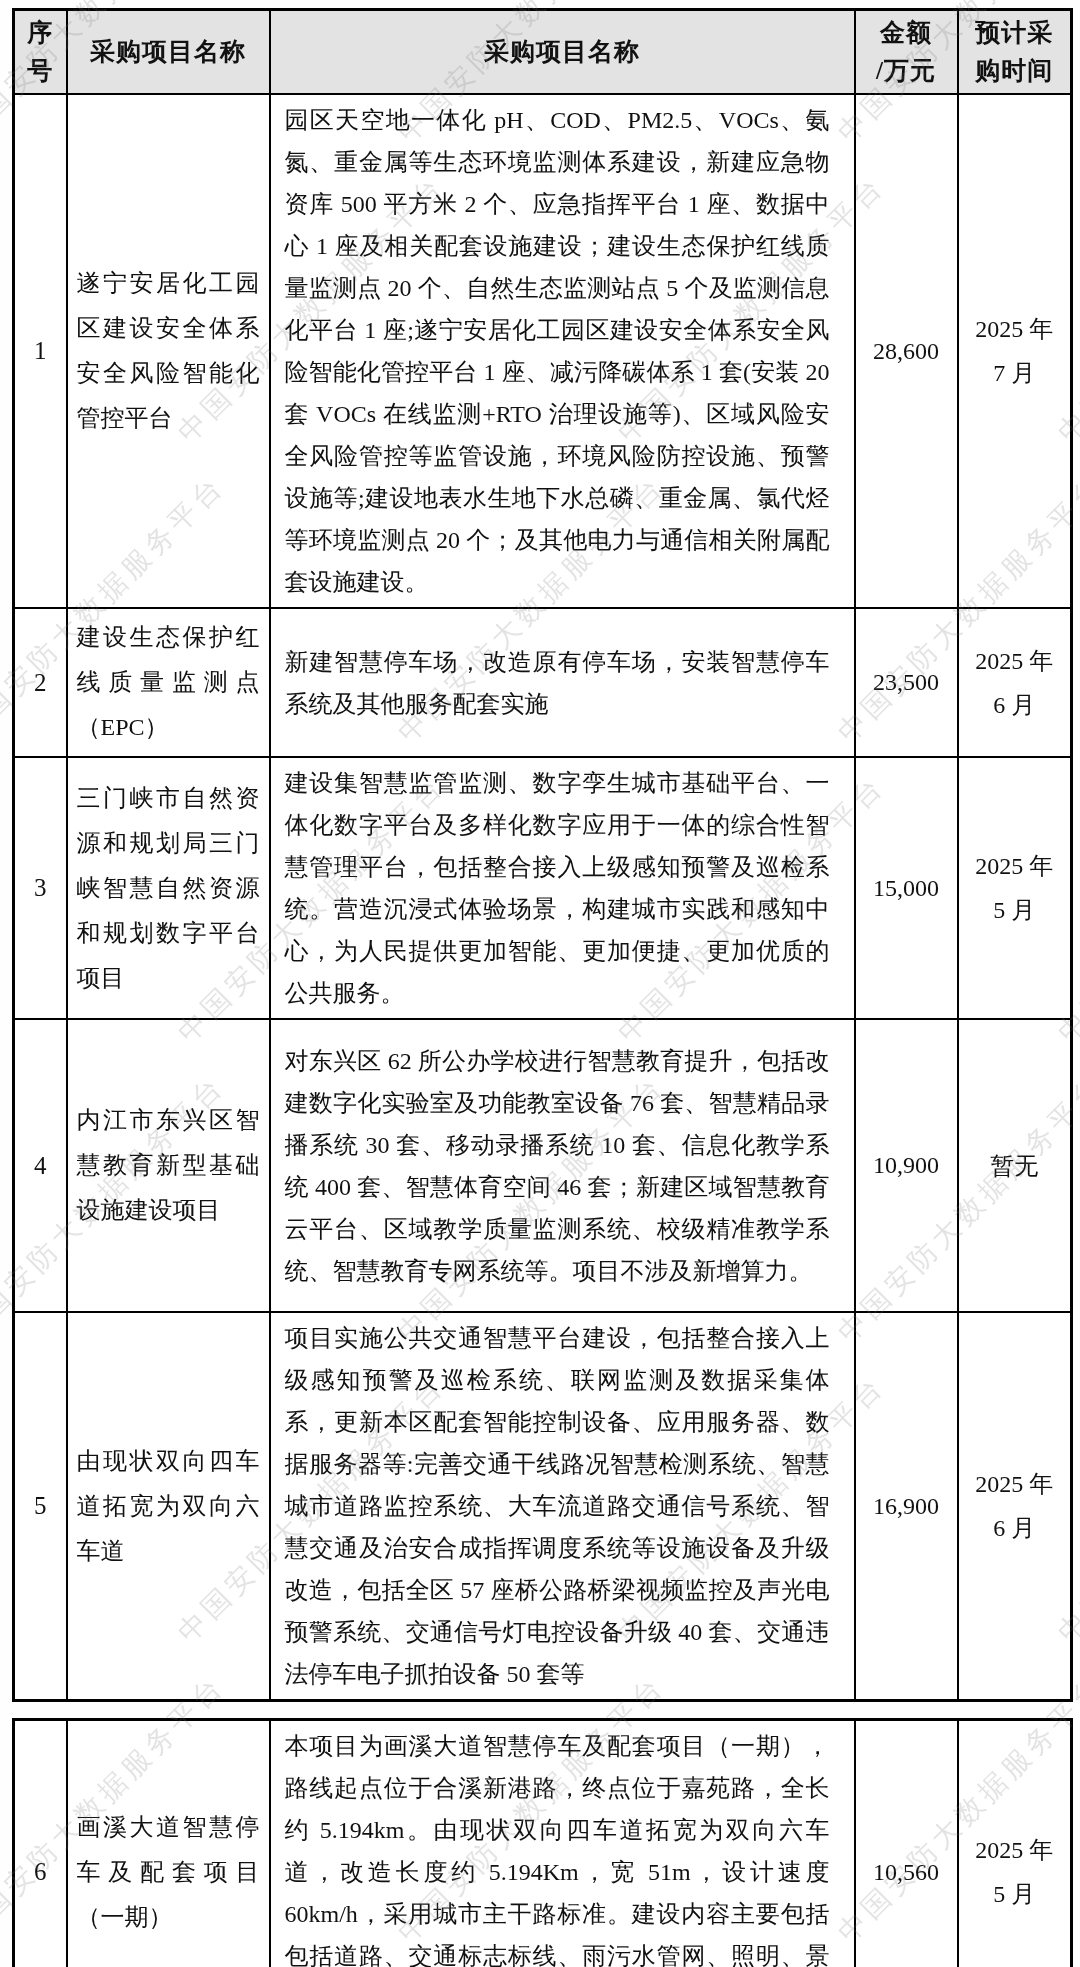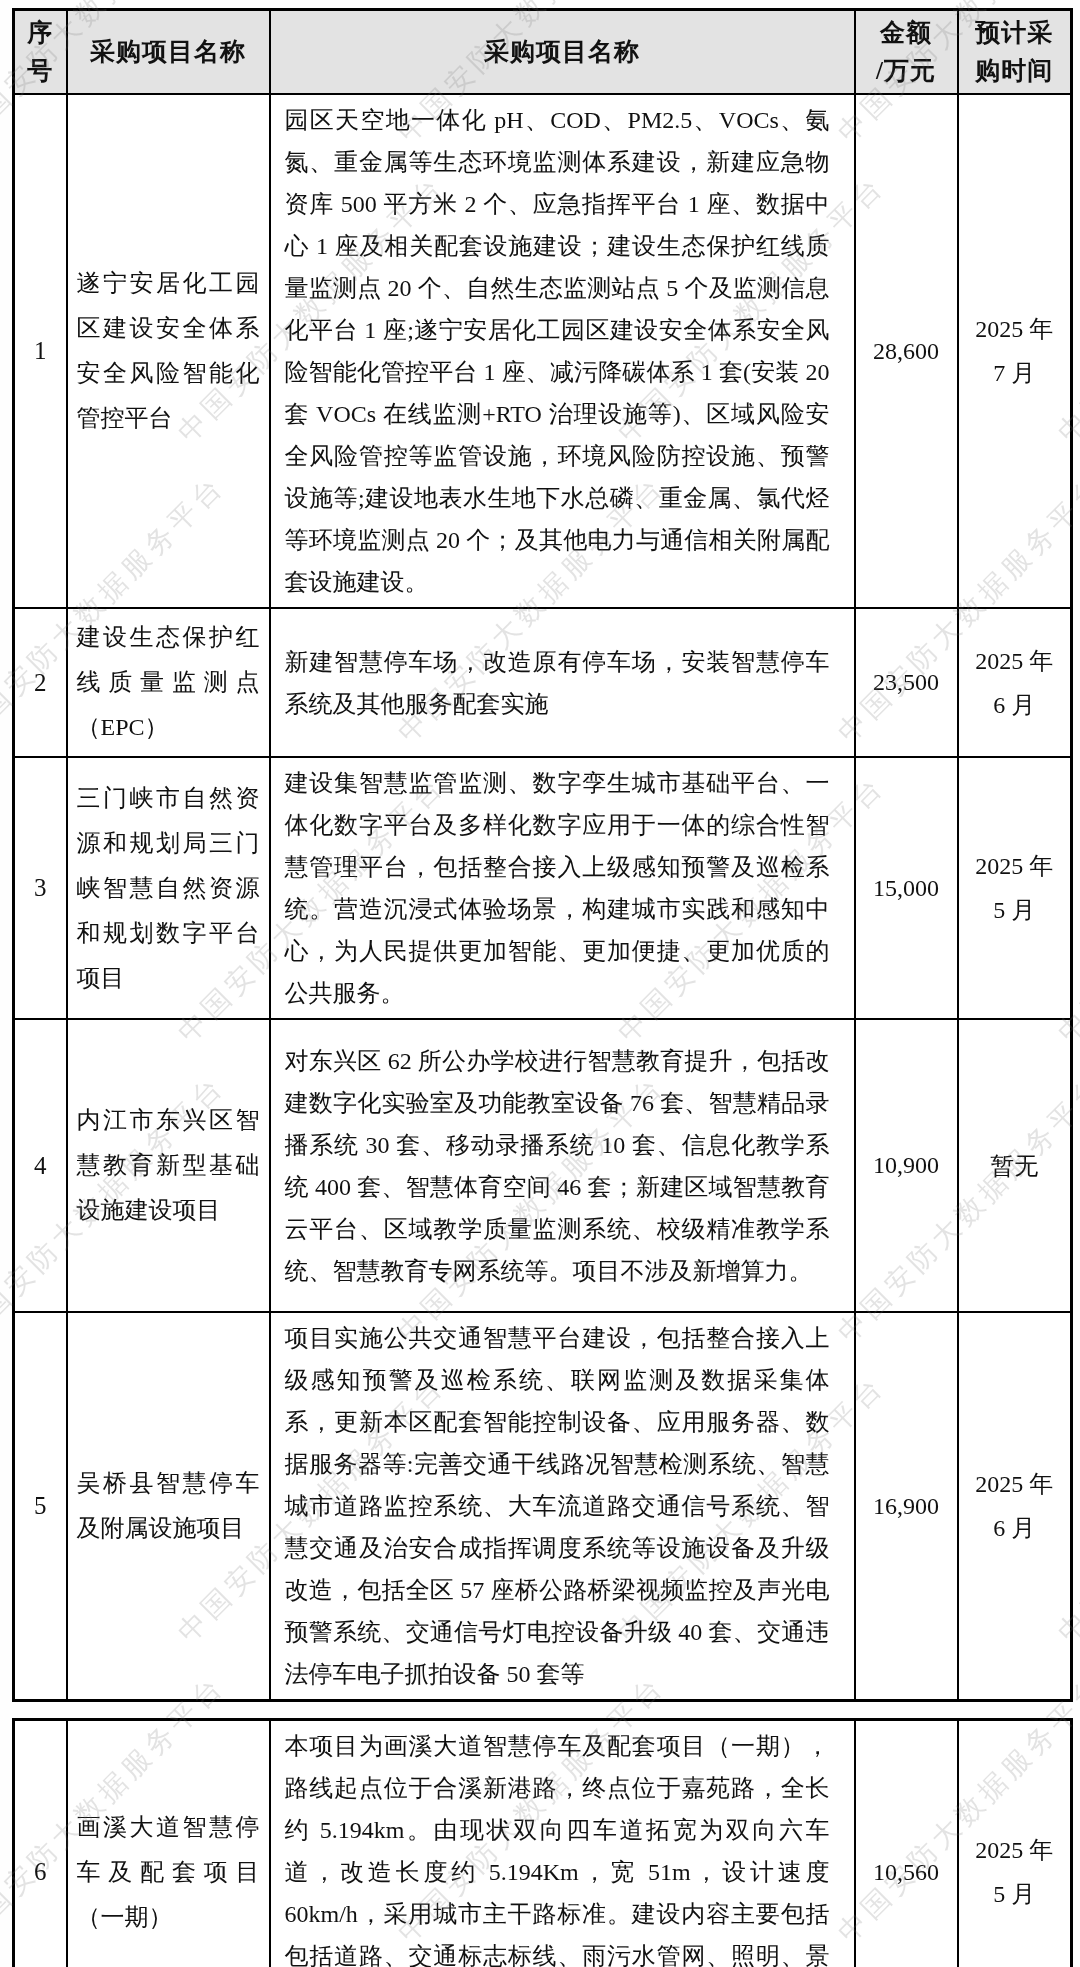--- a/index.html
+++ b/index.html
@@ -136,21 +136,21 @@
   </tr>
           <tr class="body-row" style="height: 293px;">
     <td class="col-no">4</td>
     <td class="col-name">内江市东兴区智慧教育新型基础设施建设项目</td>
     <td class="col-overview">对东兴区 62 所公办学校进行智慧教育提升，包括改建数字化实验室及功能教室设备 76 套、智慧精品录播系统 30 套、移动录播系统 10 套、信息化教学系统 400 套、智慧体育空间 46 套；新建区域智慧教育云平台、区域教学质量监测系统、校级精准教学系统、智慧教育专网系统等。项目不涉及新增算力。</td>
     <td class="col-amount">10,900</td>
     <td class="col-time">暂无</td>
   </tr>
           <tr class="body-row" style="height: 378px;">
     <td class="col-no">5</td>
-    <td class="col-name">吴桥县智慧停车及附属设施项目</td>
+    <td class="col-name">由现状双向四车道拓宽为双向六车道</td>
     <td class="col-overview">项目实施公共交通智慧平台建设，包括整合接入上级感知预警及巡检系统、联网监测及数据采集体系，更新本区配套智能控制设备、应用服务器、数据服务器等:完善交通干线路况智慧检测系统、智慧城市道路监控系统、大车流道路交通信号系统、智慧交通及治安合成指挥调度系统等设施设备及升级改造，包括全区 57 座桥公路桥梁视频监控及声光电预警系统、交通信号灯电控设备升级 40 套、交通违法停车电子抓拍设备 50 套等</td>
     <td class="col-amount">16,900</td>
     <td class="col-time">2025 年
 6 月</td>
   </tr>
         </tbody>
     </table>
 
     <table class="proc-table second">
       <colgroup>

